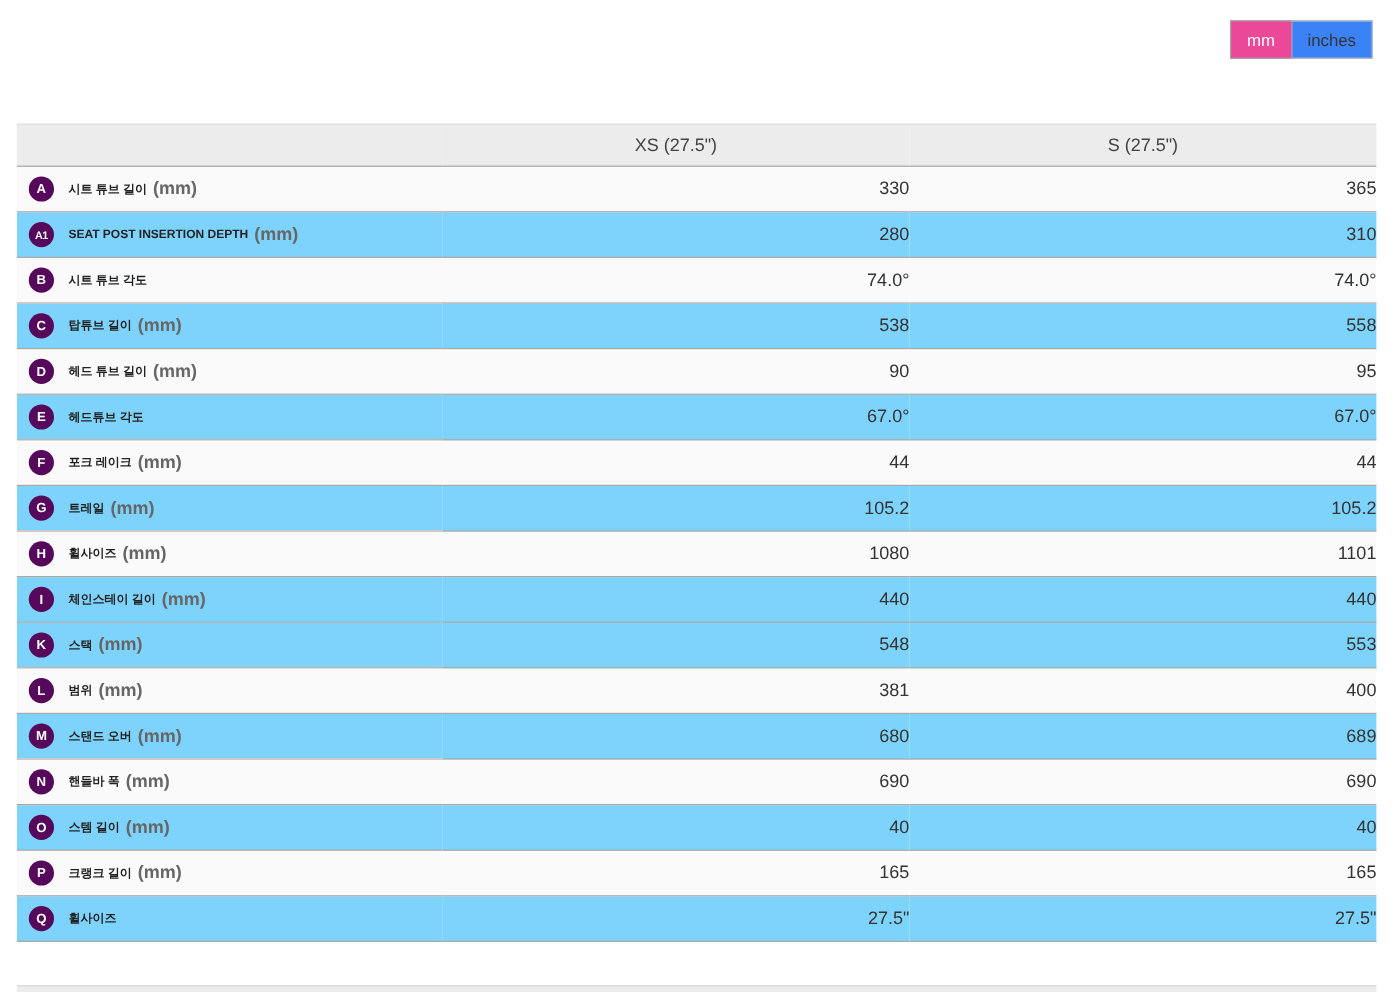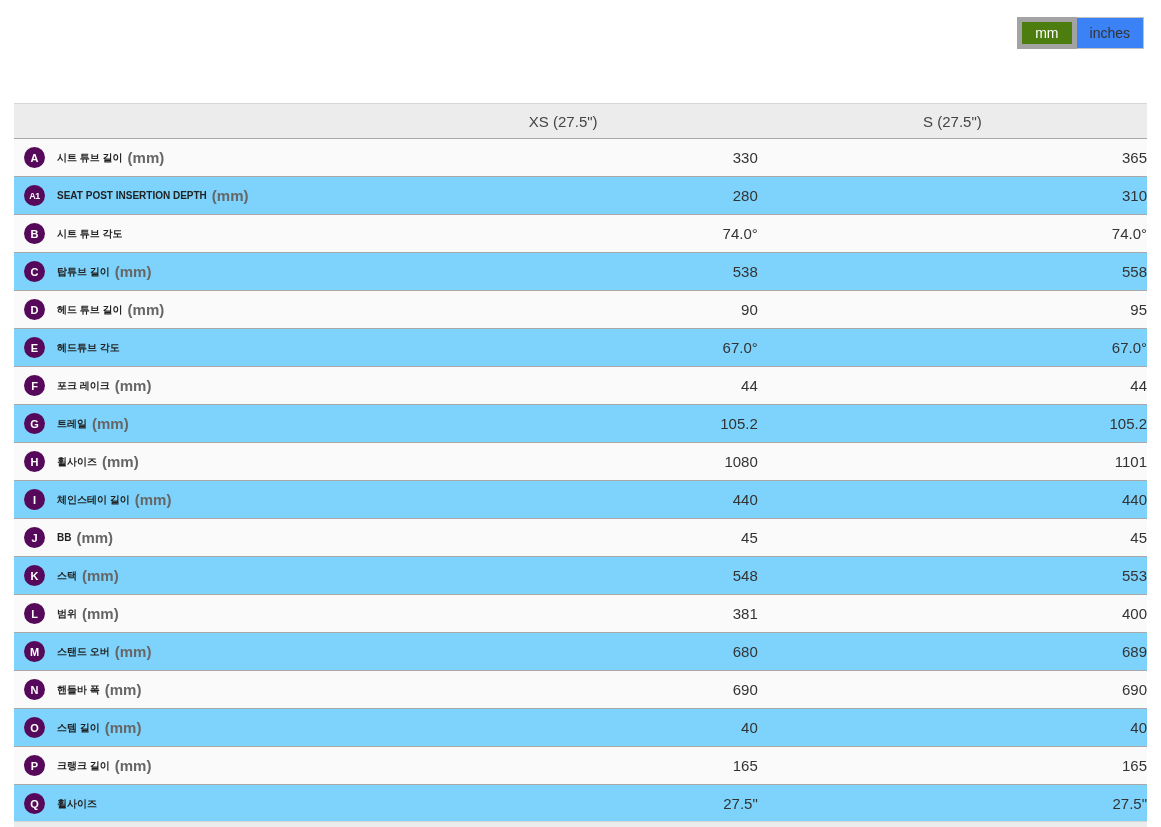--- a/index.html
+++ b/index.html
@@ -28,22 +28,22 @@
     font-family: "Liberation Sans", sans-serif;
     display: flex;
     align-items: center;
     justify-content: center;
     cursor: pointer;
     background: #3b82f6;
     border: 1px solid #c2c2c2;
     color: #333333;
   }
   .unit-toggle .toggle-btn.selected {
-    background: #4d7c0f;
-    border: 5px solid #a3a3a3;
+    background: #ec4899;
+    border: 1px solid #a3a3a3;
     color: #ffffff;
   }
   .unit-toggle .toggle-btn + .toggle-btn { border-left: none; }
 
   
   table.spec-table {
     position: absolute;
     top: 103px;
     left: 14px;
     width: 1133px;
@@ -188,25 +188,20 @@
         <tr class="light">
           <td class="label-cell"><span class="badge">H</span><span class="row-label">휠사이즈</span><span class="unit">(mm)</span></td>
           <td class="value-cell">1080</td>
           <td class="value-cell">1101</td>
         </tr>
         <tr class="dark">
           <td class="label-cell"><span class="badge">I</span><span class="row-label">체인스테이 길이</span><span class="unit">(mm)</span></td>
           <td class="value-cell">440</td>
           <td class="value-cell">440</td>
         </tr>
-        <tr class="light">
-          <td class="label-cell"><span class="badge">J</span><span class="row-label">BB</span><span class="unit">(mm)</span></td>
-          <td class="value-cell">45</td>
-          <td class="value-cell">45</td>
-        </tr>
         <tr class="dark">
           <td class="label-cell"><span class="badge">K</span><span class="row-label">스택</span><span class="unit">(mm)</span></td>
           <td class="value-cell">548</td>
           <td class="value-cell">553</td>
         </tr>
         <tr class="light">
           <td class="label-cell"><span class="badge">L</span><span class="row-label">범위</span><span class="unit">(mm)</span></td>
           <td class="value-cell">381</td>
           <td class="value-cell">400</td>
         </tr>

